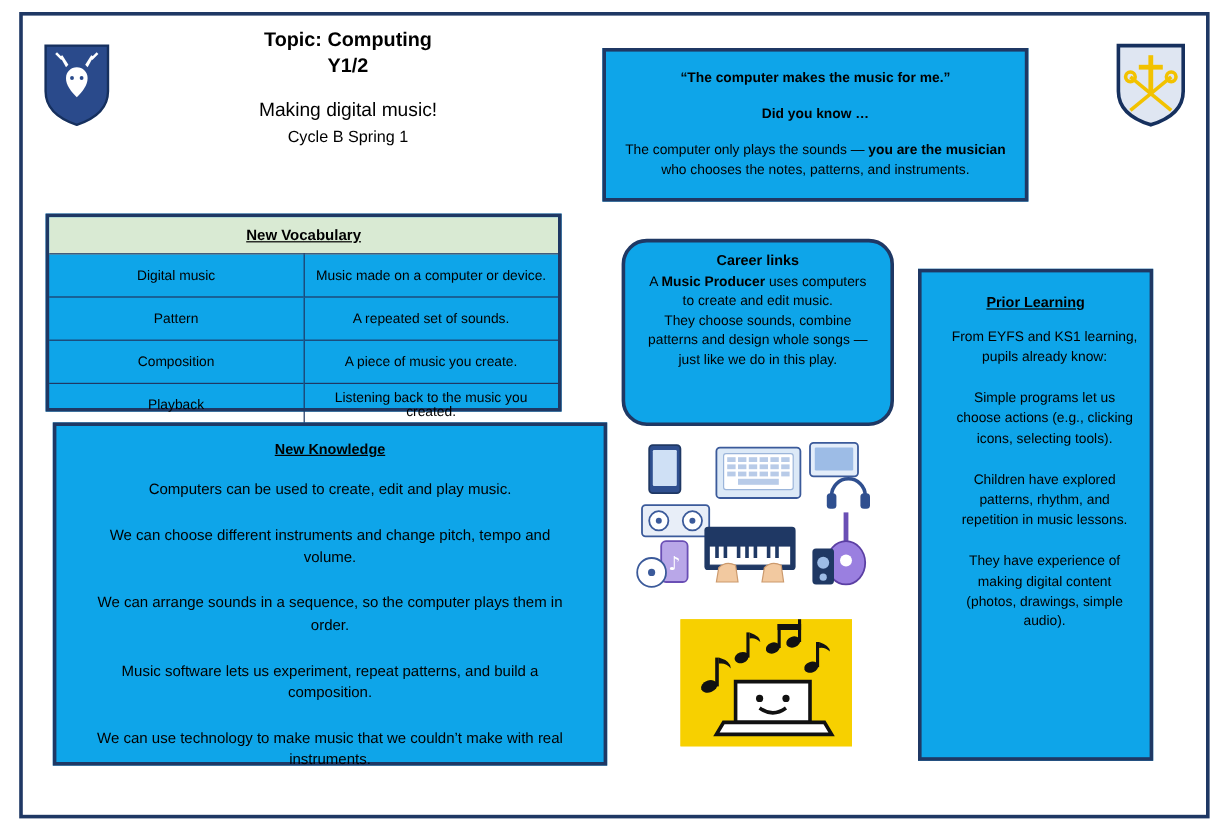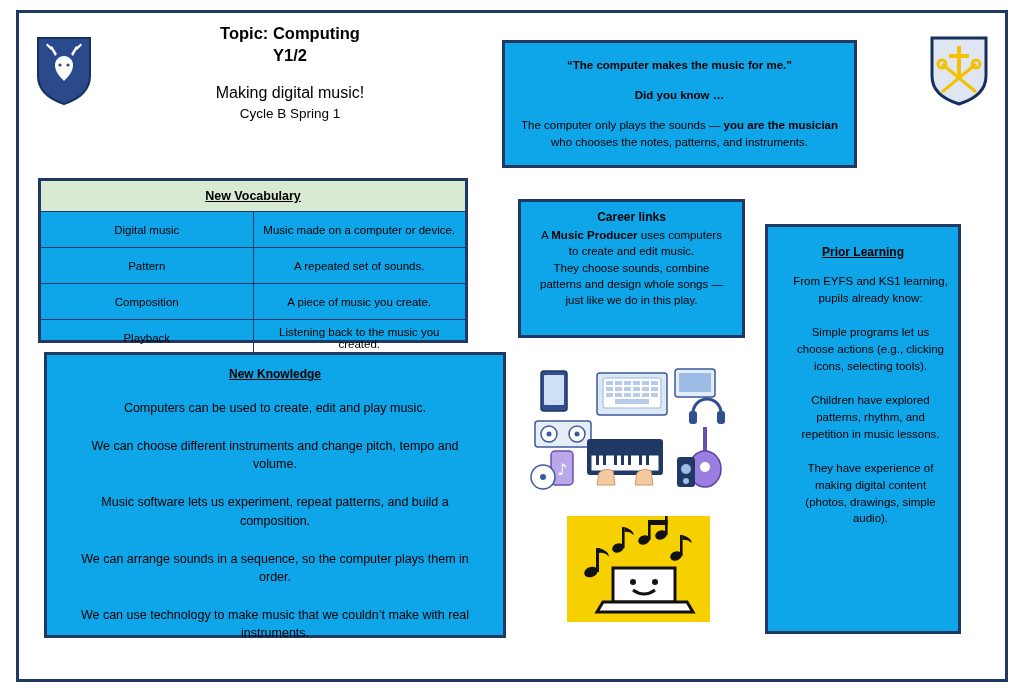--- a/index.html
+++ b/index.html
@@ -130,23 +130,24 @@
   }
   #vocab-table td.term { width: 130px; }
   #vocab-table td.def { border-right: none; }
   #vocab-table tr:first-child td { border-top: none; }
 
   
   #career-box {
     left: 518px;
     top: 199px;
     width: 227px;
-    height: 139px;
+    height: 156px;
     padding: 8px 10px;
     text-align: center;
+    border-radius: 21px;
   }
   #career-box .title {
     font-weight: bold;
     font-size: 12px;
     margin-bottom: 3px;
   }
   #career-box .body {
     font-size: 11.5px;
     line-height: 1.42;
   }
@@ -306,22 +307,22 @@
     <p>From EYFS and KS1 learning, pupils already know:</p>
     <p>Simple programs let us choose actions (e.g., clicking icons, selecting tools).</p>
     <p>Children have explored patterns, rhythm, and repetition in music lessons.</p>
     <p>They have experience of making digital content (photos, drawings, simple audio).</p>
   </div>
 
   <div class="box" id="knowledge-box">
     <div class="title">New Knowledge</div>
     <p>Computers can be used to create, edit and play music.</p>
     <p>We can choose different instruments and change pitch, tempo and volume.</p>
+    <p>We can arrange sounds in a sequence, so the computer plays them in order.</p>
     <p>Music software lets us experiment, repeat patterns, and build a composition.</p>
-    <p>We can arrange sounds in a sequence, so the computer plays them in order.</p>
     <p>We can use technology to make music that we couldn’t make with real instruments.</p>
   </div>
 
   <div id="music-image">
     <svg viewBox="0 0 225 140" width="225" height="140">
 
       <g>
         <rect x="72" y="8" width="70" height="42" rx="3" fill="#dce9f7" stroke="#3b5a9a" stroke-width="1.5"></rect>
         <rect x="78" y="13" width="58" height="30" rx="2" fill="#ffffff" stroke="#9bb5da" stroke-width="1"></rect>
         <g fill="#b8cbe8">

